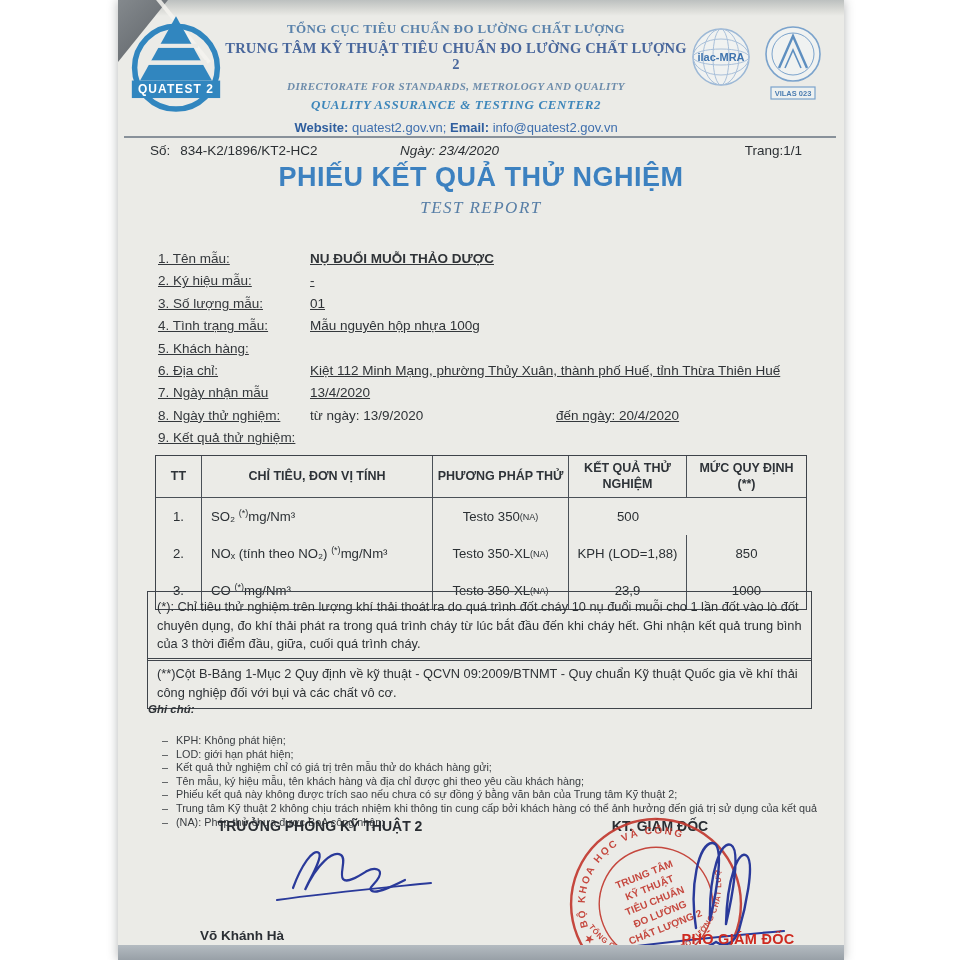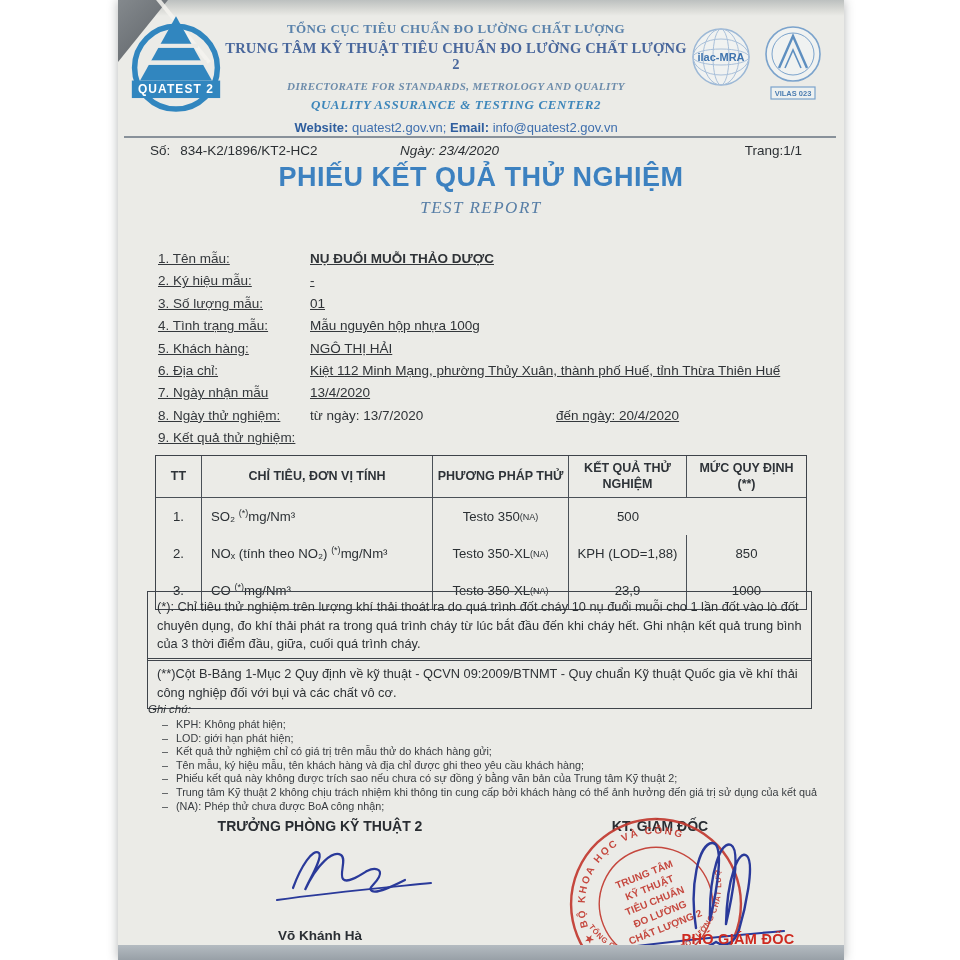--- a/index.html
+++ b/index.html
@@ -59,30 +59,30 @@
   .tbody .cell{min-height:37px;font-size:13.2px;color:#2b3034;}
   .cell-name{justify-content:flex-start;text-align:left;padding:2px 9px;}
   sup{font-size:9px;line-height:0;}
   
   .note-box{position:absolute;left:29px;width:665px;box-sizing:border-box;border:1.3px solid #3f444b;
             font-size:12.8px;line-height:1.46;color:#2e3236;padding:6px 9px;z-index:2;}
   .nb1{top:591px;}
   .nb2{top:658px;}
   
   .ghichu{position:absolute;top:703px;left:30px;right:26px;z-index:2;}
-  .gc-title{font-weight:400;font-style:italic;font-size:11.5px;color:#2f3337;margin-bottom:3px;}
+  .gc-title{font-weight:700;font-style:italic;font-size:11.5px;color:#2f3337;margin-bottom:19px;}
   .gc-item{display:flex;font-size:10.8px;line-height:13.6px;color:#383c40;}
   .gc-dash{width:14px;margin-left:14px;flex:0 0 auto;}
   
   .sig-left-title{position:absolute;top:818px;left:72px;width:260px;text-align:center;
                   font-weight:700;font-size:14px;color:#292d32;z-index:2;}
   .sig-right-title{position:absolute;top:818px;left:432px;width:220px;text-align:center;
                    font-weight:700;font-size:14px;color:#292d32;z-index:2;}
   .sig-left-svg{position:absolute;top:836px;left:137px;width:190px;height:72px;z-index:4;}
-  .sig-left-name{position:absolute;top:928px;left:82px;width:240px;text-align:center;
+  .sig-left-name{position:absolute;top:928px;left:82px;width:240px;text-align:left;
                  font-weight:700;font-size:13.5px;color:#2b2f34;z-index:2;}
   .seal-svg{position:absolute;top:813px;left:447px;width:182px;height:182px;z-index:3;
             transform:rotate(-22deg);opacity:.92;}
   .sig-right-svg{position:absolute;top:830px;left:458px;width:216px;height:128px;z-index:5;}
   .sig-right-role{position:absolute;top:931px;left:535px;width:170px;text-align:center;
                   font-weight:700;font-size:14.5px;color:#ce2a20;letter-spacing:.3px;z-index:6;}
 </style>
 </head>
 <body>
 
@@ -158,33 +158,32 @@
       <div class="frow">
           <span class="lbl">3. Số lượng mẫu:</span>
           <span class="val">01</span>
         </div>
       <div class="frow">
           <span class="lbl">4. Tình trạng mẫu:</span>
           <span class="val">Mẫu nguyên hộp nhựa 100g</span>
         </div>
       <div class="frow">
           <span class="lbl">5. Khách hàng:</span>
-          <span class="val">NGÔ THỊ HẢI</span>
         </div>
       <div class="frow">
           <span class="lbl">6. Địa chỉ:</span>
           <span class="val">Kiệt 112 Minh Mạng, phường Thủy Xuân, thành phố Huế, tỉnh Thừa Thiên Huế</span>
         </div>
       <div class="frow">
           <span class="lbl">7. Ngày nhận mẫu</span>
           <span class="val">13/4/2020</span>
         </div>
       <div class="frow">
           <span class="lbl">8. Ngày thử nghiệm:</span>
-        <span class="val"><span class="val-split1">từ ngày: 13/7/2020</span><span>đến ngày: 20/4/2020</span></span>
+        <span class="val"><span class="val-split1">từ ngày: 13/9/2020</span><span>đến ngày: 20/4/2020</span></span>
         </div>
       <div class="frow">
           <span class="lbl">9. Kết quả thử nghiệm:</span>
           <span class="val"></span>
         </div>
     </div>
 
     <div class="rtable">
       <div class="trow thead">
         <div class="cell">TT</div>

